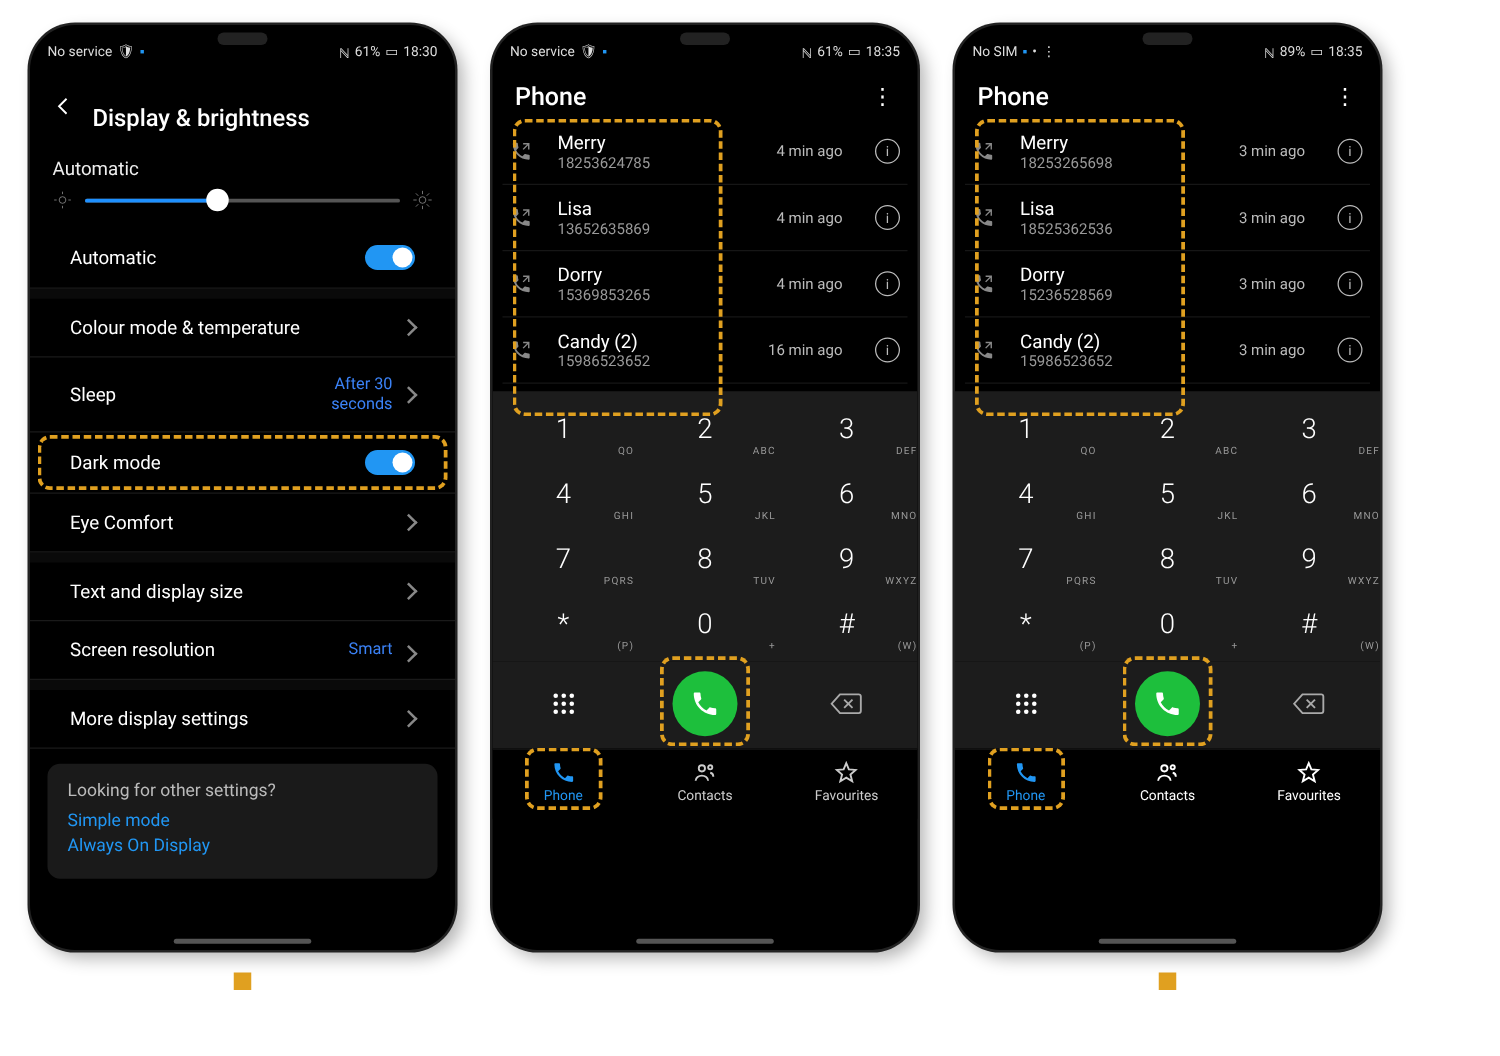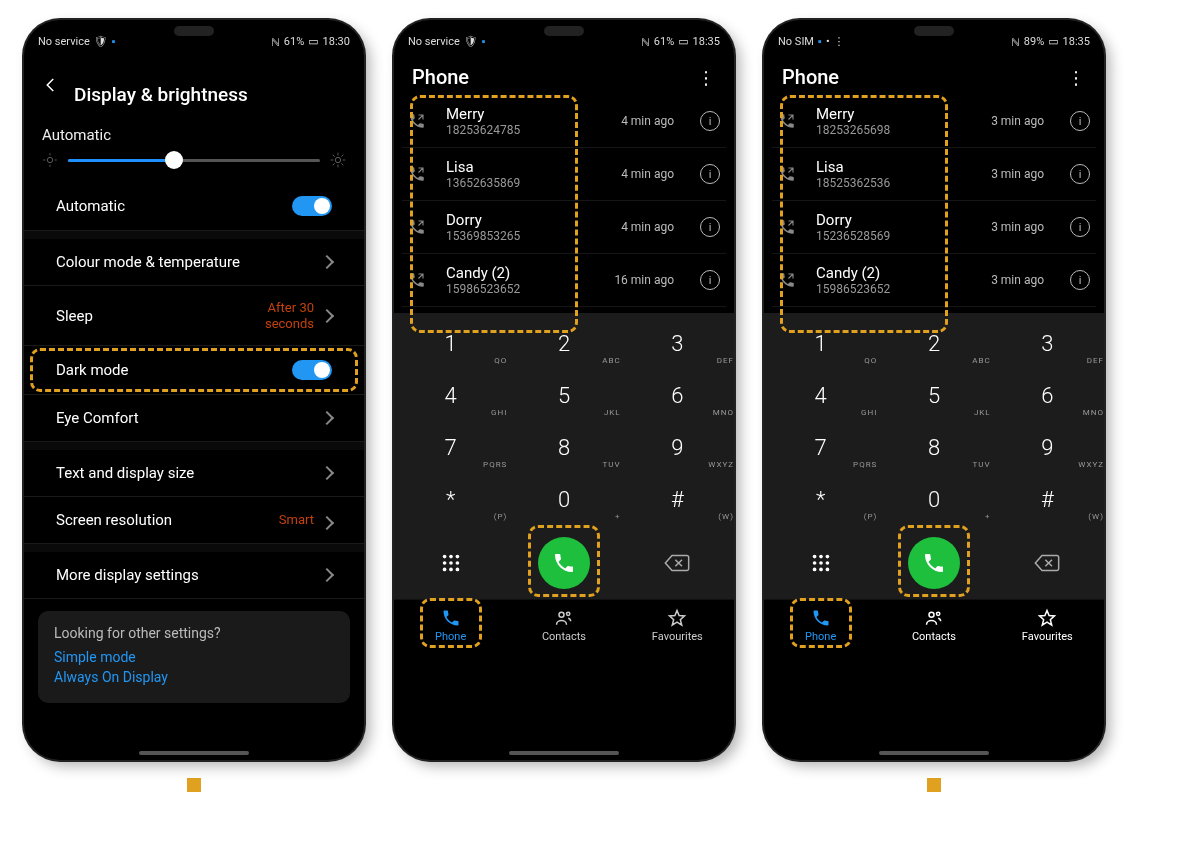--- a/index.html
+++ b/index.html
@@ -52,21 +52,21 @@
   .slider-thumb {
     position:absolute; left:42%; top:50%; transform:translate(-50%,-50%);
     width:18px; height:18px; background:#fff; border-radius:50%;
   }
   .sun { width:16px; height:16px; stroke:#888; fill:none; }
   .row {
     display:flex; align-items:center; justify-content:space-between;
     padding:14px 32px; font-size:15px; border-bottom:1px solid #1a1a1a;
     position:relative;
   }
-  .row-sub { color:#c2410c; font-size:13px; text-align:right; line-height:1.2; }
+  .row-sub { color:#3b82f6; font-size:13px; text-align:right; line-height:1.2; }
   .chev { width:10px; height:10px; border-right:2px solid #888; border-top:2px solid #888; transform:rotate(45deg);}
   .toggle { width:40px; height:20px; border-radius:10px; background:#2196f3; position:relative; }
   .toggle::after { content:""; position:absolute; right:2px; top:2px; width:16px; height:16px; border-radius:50%; background:#fff; }
   .hl-box {
     position:absolute; border:3px dashed #e0a020; border-radius:10px; pointer-events:none;
   }
   .card {
     margin:12px 14px; padding:14px 16px; background:#1a1a1a; border-radius:10px;
     font-size:14px;
   }

